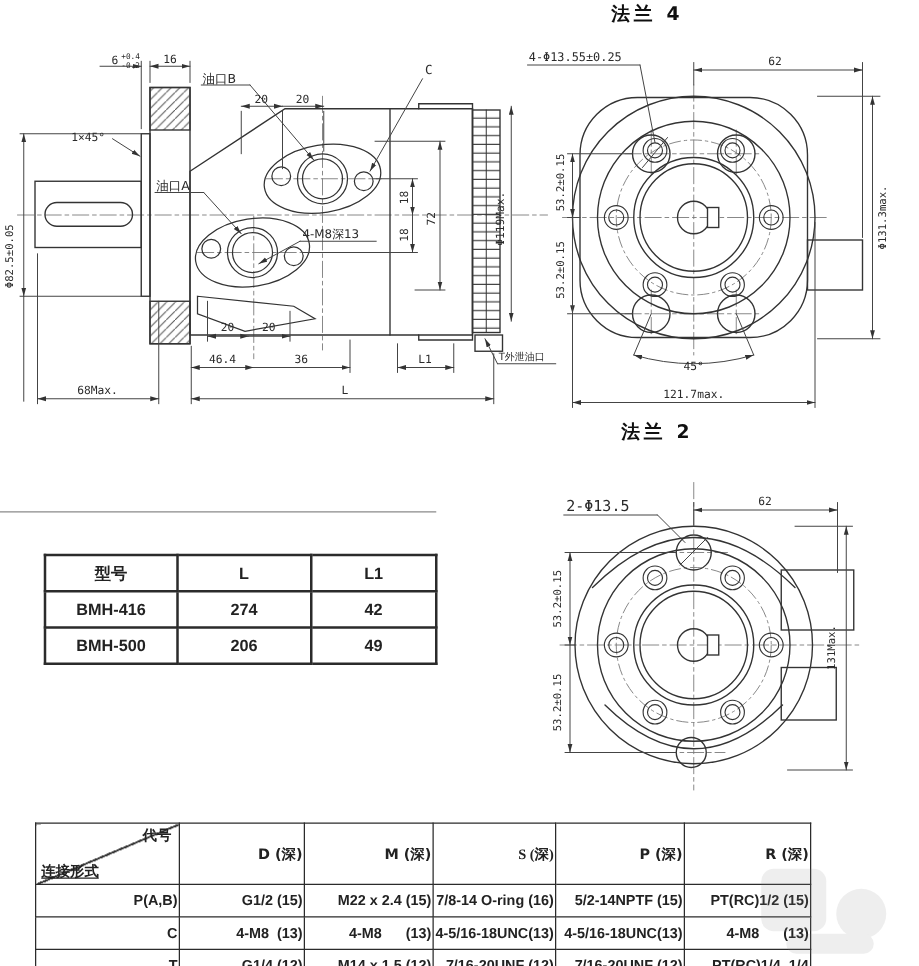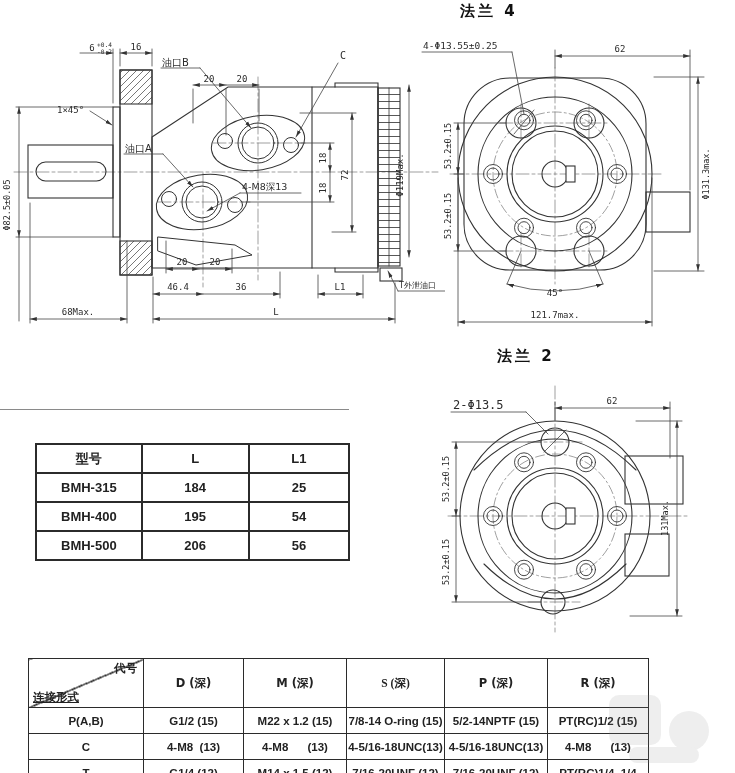--- a/index.html
+++ b/index.html
@@ -13,21 +13,21 @@
   
   table{border-collapse:collapse;}
   .model-table{position:absolute;left:35px;top:443px;width:315px;
                font-size:13px;font-weight:600;color:#222;border-radius:21px;}
   .model-table td{border:2px solid #2b2b2b;text-align:center;height:27px;padding:0;}
   .model-table .c0{width:106px;} .model-table .c1{width:108px;} .model-table .c2{width:101px;}
 
   
   .ports-table{position:absolute;left:28px;top:658px;width:602px;
                font-size:11.5px;font-weight:600;color:#222;table-layout:fixed;}
-  .ports-table td{border:1.5px solid #2b2b2b;text-align:center;height:25px;padding:0 1px;
+  .ports-table td{border:1.5px solid #2b2b2b;text-align:right;height:25px;padding:0 1px;
                   white-space:pre;overflow:hidden;margin-left:32px;}
   .ports-table tr.hd td{height:36px;}
   .ports-table .p0{width:112px;} .ports-table .p1{width:97px;} .ports-table .p2{width:100px;}
   .ports-table .p3{width:95px;font-family:Liberation Serif, serif;}  .ports-table .p4{width:100px;} .ports-table .p5{width:98px;}
   .diag{position:relative;
         background:linear-gradient(to bottom right,transparent calc(50% - 0.8px),#333 calc(50% - 0.8px),#333 calc(50% + 0.8px),transparent calc(50% + 0.8px));}
   .diag .tr{position:absolute;top:2px;right:6px;}
   .diag .bl{position:absolute;bottom:2px;left:4px;text-decoration:underline;}
   .dim-cjk{font-family:"DejaVu Sans",sans-serif;}
 
@@ -180,21 +180,21 @@
       <text x="182" y="240" text-anchor="middle">20</text>
       <text x="215" y="240" text-anchor="middle">20</text>
       <text x="178" y="265" text-anchor="middle">46.4</text>
       <text x="241" y="265" text-anchor="middle">36</text>
       <text x="340" y="265" text-anchor="middle">L1</text>
       <text x="78" y="290" text-anchor="middle">68Max.</text>
       <text x="276" y="290" text-anchor="middle">L</text>
     </g>
   </svg>
 
-  <div class="flange-title" style="left:460px;top:2px">法兰 4</div>
+  <div class="flange-title" style="left:489px;top:2px">法兰 4</div>
 
   <svg style="position:absolute;left:420px;top:32px" width="315" height="308" viewBox="0 0 315 308" fill="none" stroke-linecap="round">
     <defs>
       <marker id="aw-f4" markerWidth="10" markerHeight="8" refX="8.5" refY="3" orient="auto-start-reverse">
         <path d="M0,0.6 L8.5,3 L0,5.4 Z" fill="#333" stroke="none"></path>
       </marker>
     </defs>
 
     <g stroke="#777" stroke-width="0.7" stroke-dasharray="13 3 3 3">
       <line x1="30" y1="142" x2="242" y2="142"></line>
@@ -265,21 +265,21 @@
       <text x="3" y="17" font-size="9.5">4-Φ13.55±0.25</text>
       <text x="200" y="20" text-anchor="middle">62</text>
       <text x="31" y="114" font-size="8.5" text-anchor="middle" transform="rotate(-90 31 114)">53.2±0.15</text>
       <text x="31" y="184" font-size="8.5" text-anchor="middle" transform="rotate(-90 31 184)">53.2±0.15</text>
       <text x="289" y="142" font-size="8.5" text-anchor="middle" transform="rotate(-90 289 142)">Φ131.3max.</text>
       <text x="135" y="264" text-anchor="middle">45°</text>
       <text x="135" y="286" text-anchor="middle">121.7max.</text>
     </g>
   </svg>
 
-  <div class="flange-title" style="left:497px;top:347px">法兰 2</div>
+  <div class="flange-title" style="left:497px;top:336px">法兰 2</div>
 
   <svg style="position:absolute;left:420px;top:378px" width="315" height="265" viewBox="0 0 315 265" fill="none" stroke-linecap="round">
     <defs>
       <marker id="aw-f2" markerWidth="10" markerHeight="8" refX="8.5" refY="3" orient="auto-start-reverse">
         <path d="M0,0.6 L8.5,3 L0,5.4 Z" fill="#333" stroke="none"></path>
       </marker>
     </defs>
 
     <g stroke="#777" stroke-width="0.7" stroke-dasharray="13 3 3 3">
       <line x1="28" y1="138" x2="268" y2="138"></line>
@@ -348,55 +348,50 @@
   <div class="divider"></div>
 
   <table class="model-table">
     <tbody>
         <tr>
       <td class="c0 dim-cjk">型号</td>
       <td class="c1">L</td>
       <td class="c2">L1</td>
     </tr>
     <tr>
-      <td>BMH-315</td>
-      <td>184</td>
-      <td>25</td>
-    </tr>
-    <tr>
-      <td>BMH-400</td>
-      <td>195</td>
-      <td>54</td>
+      <td>BMH-416</td>
+      <td>274</td>
+      <td>42</td>
     </tr>
     <tr>
       <td>BMH-500</td>
       <td>206</td>
-      <td>56</td>
+      <td>49</td>
     </tr>
   </tbody>
     </table>
 
   <table class="ports-table">
     <tbody>
         <tr class="hd">
       <td class="p0 diag">
         <span class="tr dim-cjk">代号</span>
         <span class="bl dim-cjk">连接形式</span>
       </td>
       <td class="p1 dim-cjk">D (深)</td>
       <td class="p2 dim-cjk">M (深)</td>
       <td class="p3 dim-cjk">S (深)</td>
       <td class="p4 dim-cjk">P (深)</td>
       <td class="p5 dim-cjk">R (深)</td>
     </tr>
     <tr>
       <td>P(A,B)</td>
       <td>G1/2 (15)</td>
-      <td>M22 x 1.2 (15)</td>
-      <td>7/8-14 O-ring (15)</td>
+      <td>M22 x 2.4 (15)</td>
+      <td>7/8-14 O-ring (16)</td>
       <td>5/2-14NPTF (15)</td>
       <td>PT(RC)1/2 (15)</td>
     </tr>
     <tr>
       <td>C</td>
       <td>4-M8  (13)</td>
       <td>4-M8      (13)</td>
       <td>4-5/16-18UNC(13)</td>
       <td>4-5/16-18UNC(13)</td>
       <td>4-M8      (13)</td>

